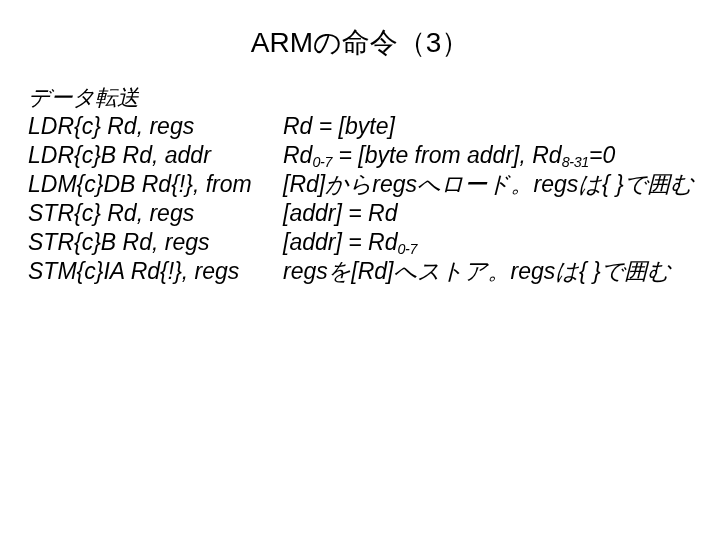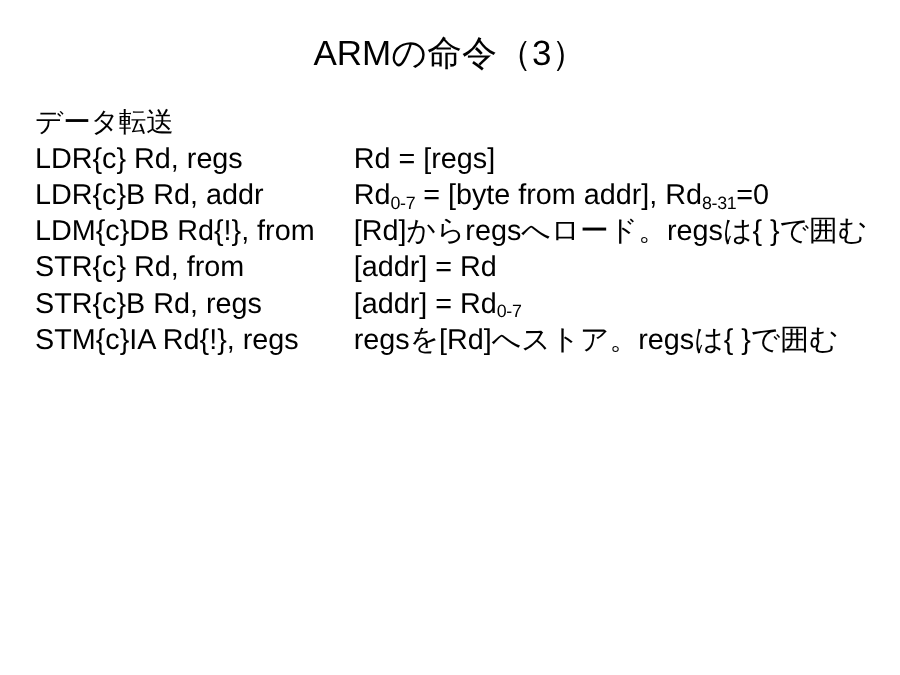--- a/index.html
+++ b/index.html
@@ -31,20 +31,21 @@
     line-height: 34px;
     font-weight: normal;
     letter-spacing: 0px;
     white-space: nowrap;
   }
   .body-block {
     position: absolute;
     left: 28px;
     top: 83px;
     width: 692px;
+    font-style: italic;
   }
   .row {
     position: relative;
     height: 29px;
     line-height: 29px;
     font-size: 23px;
     white-space: nowrap;
   }
   .col-left {
     position: absolute;
@@ -74,32 +75,32 @@
 <div class="slide">
 
   <div class="slide-title">ARMの命令（3）</div>
 
   <div class="body-block">
       <div class="row row-heading">
         <div class="col-left">データ転送</div>
       </div>
       <div class="row">
         <div class="col-left">LDR{c} Rd, regs</div>
-        <div class="col-right"><span>Rd = [regs]</span></div>
+        <div class="col-right"><span>Rd = [byte]</span></div>
       </div>
       <div class="row">
         <div class="col-left">LDR{c}B Rd, addr</div>
         <div class="col-right"><span>Rd</span><sub>0-7</sub><span> = [byte from addr], Rd</span><sub>8-31</sub><span>=0</span></div>
       </div>
       <div class="row">
         <div class="col-left">LDM{c}DB Rd{!}, from</div>
         <div class="col-right"><span>[Rd]からregsへロード。regsは{ }で囲む</span></div>
       </div>
       <div class="row">
-        <div class="col-left">STR{c} Rd, from</div>
+        <div class="col-left">STR{c} Rd, regs</div>
         <div class="col-right"><span>[addr] = Rd</span></div>
       </div>
       <div class="row">
         <div class="col-left">STR{c}B Rd, regs</div>
         <div class="col-right"><span>[addr] = Rd</span><sub>0-7</sub></div>
       </div>
       <div class="row">
         <div class="col-left">STM{c}IA Rd{!}, regs</div>
         <div class="col-right"><span>regsを[Rd]へストア。regsは{ }で囲む</span></div>
       </div>

